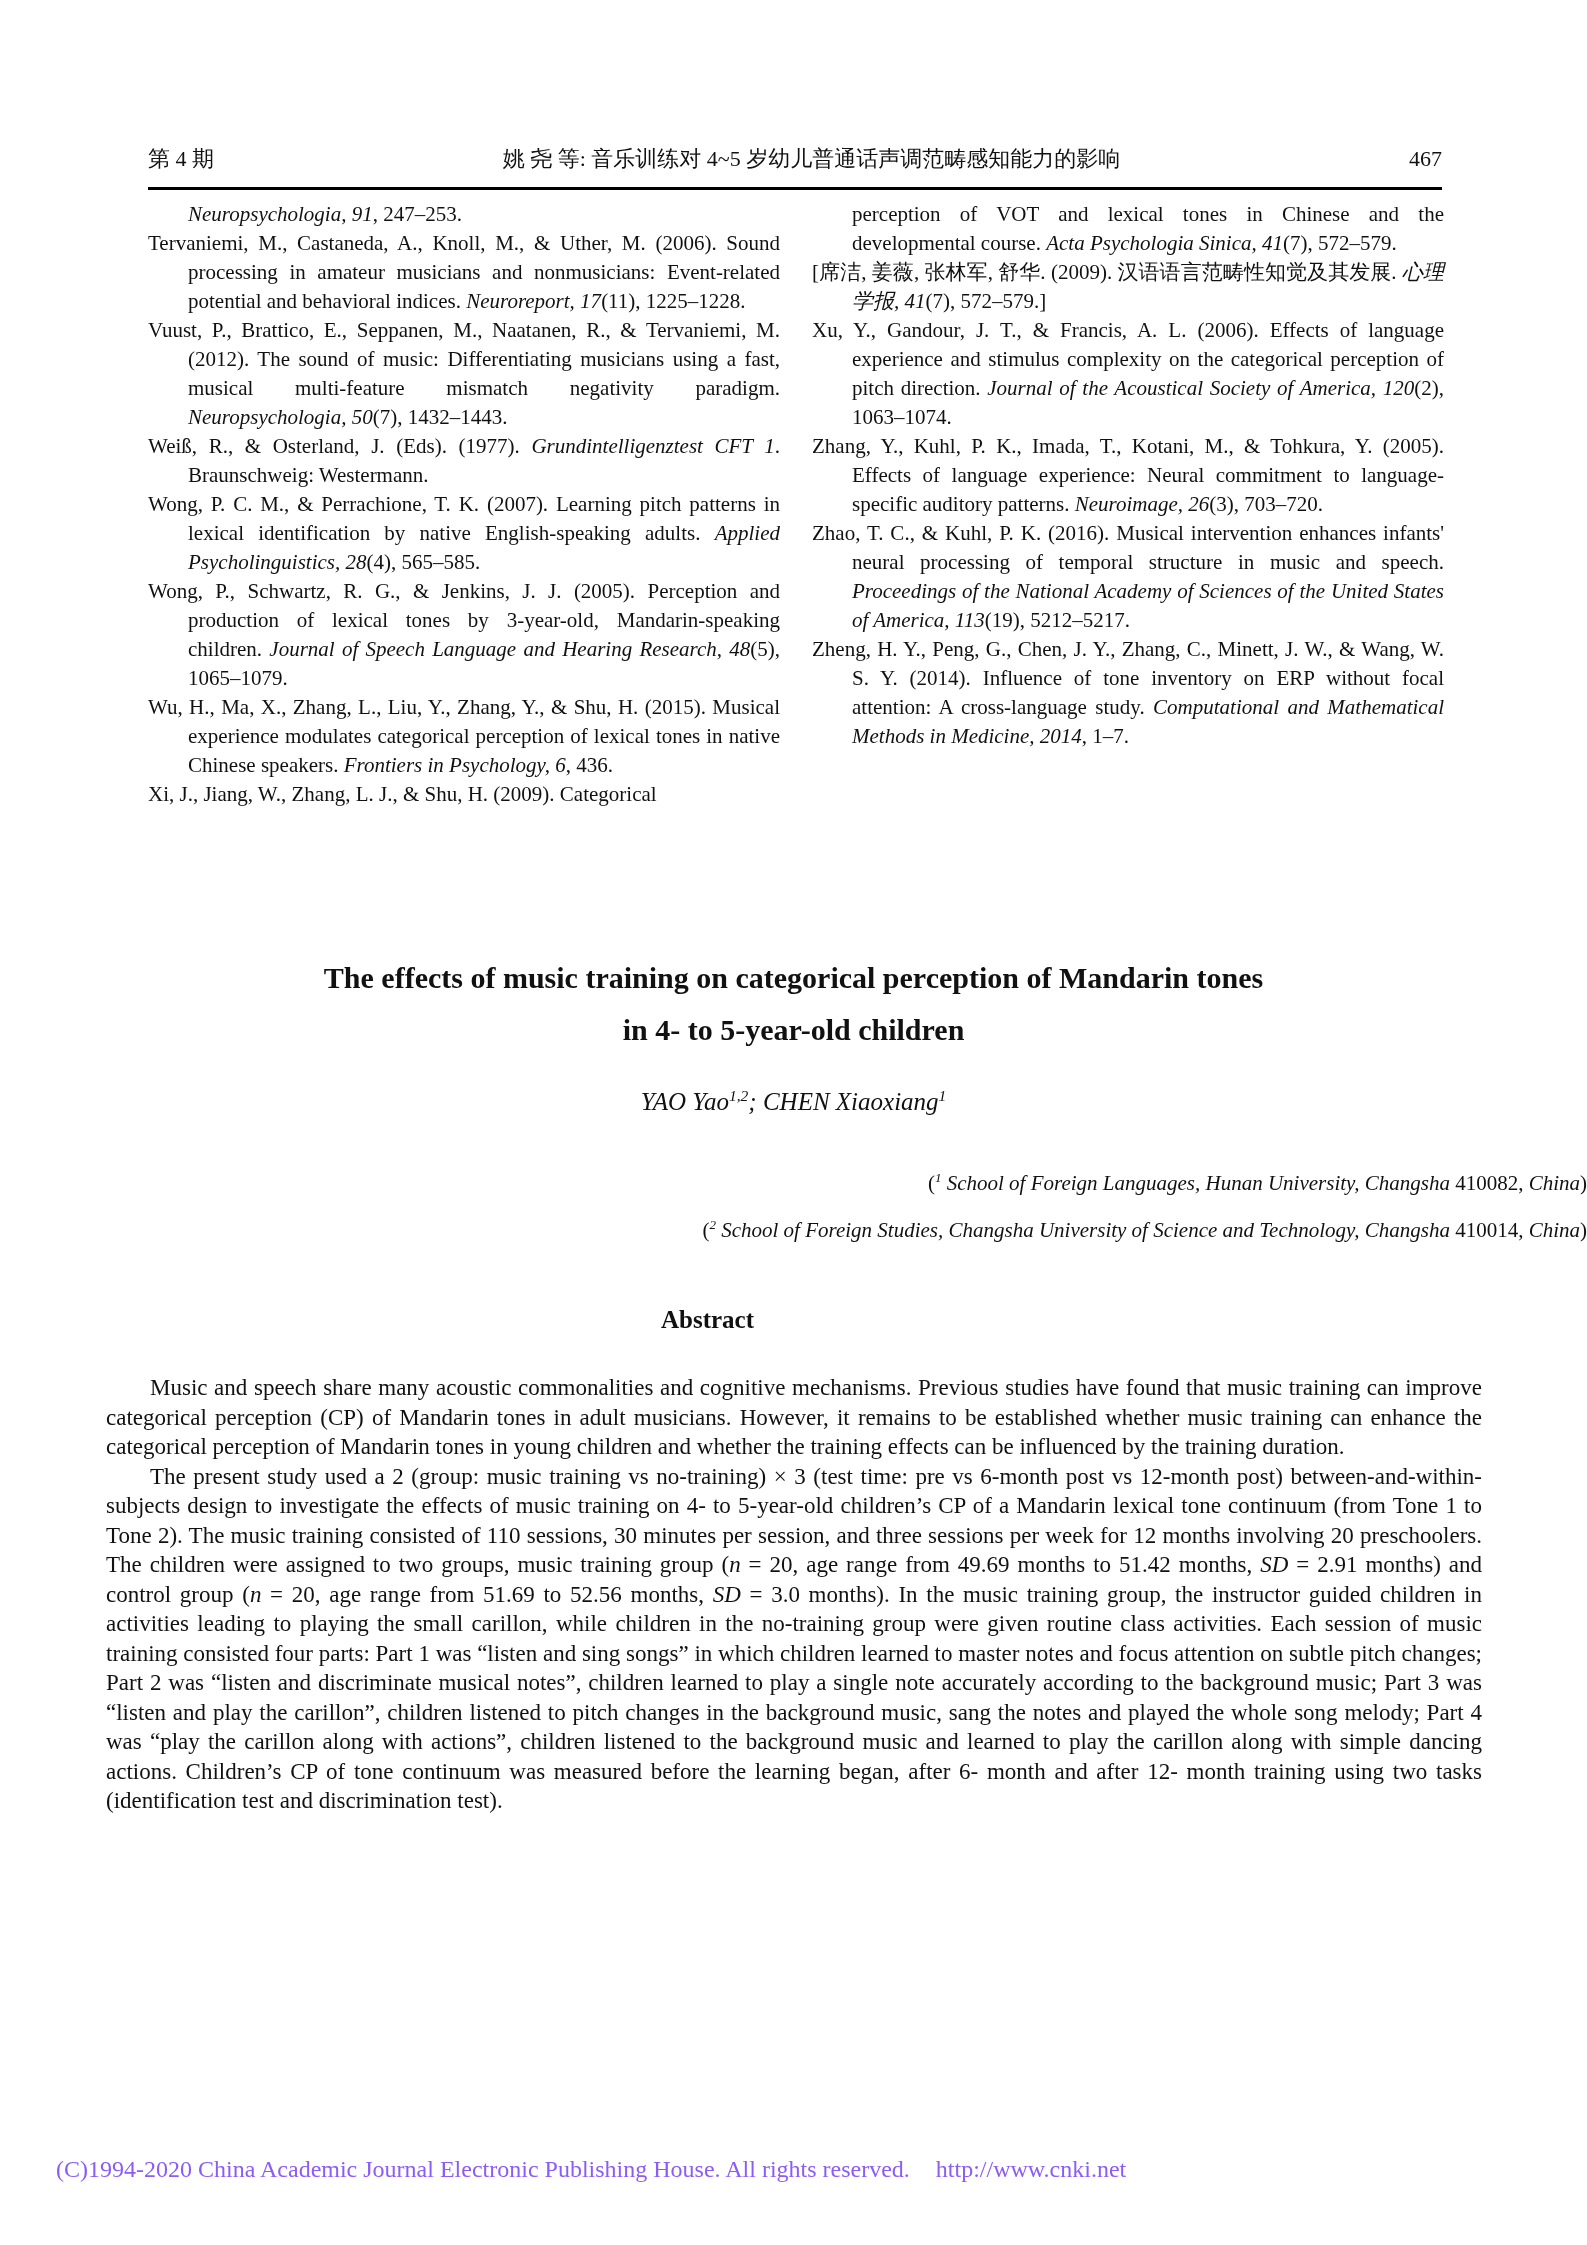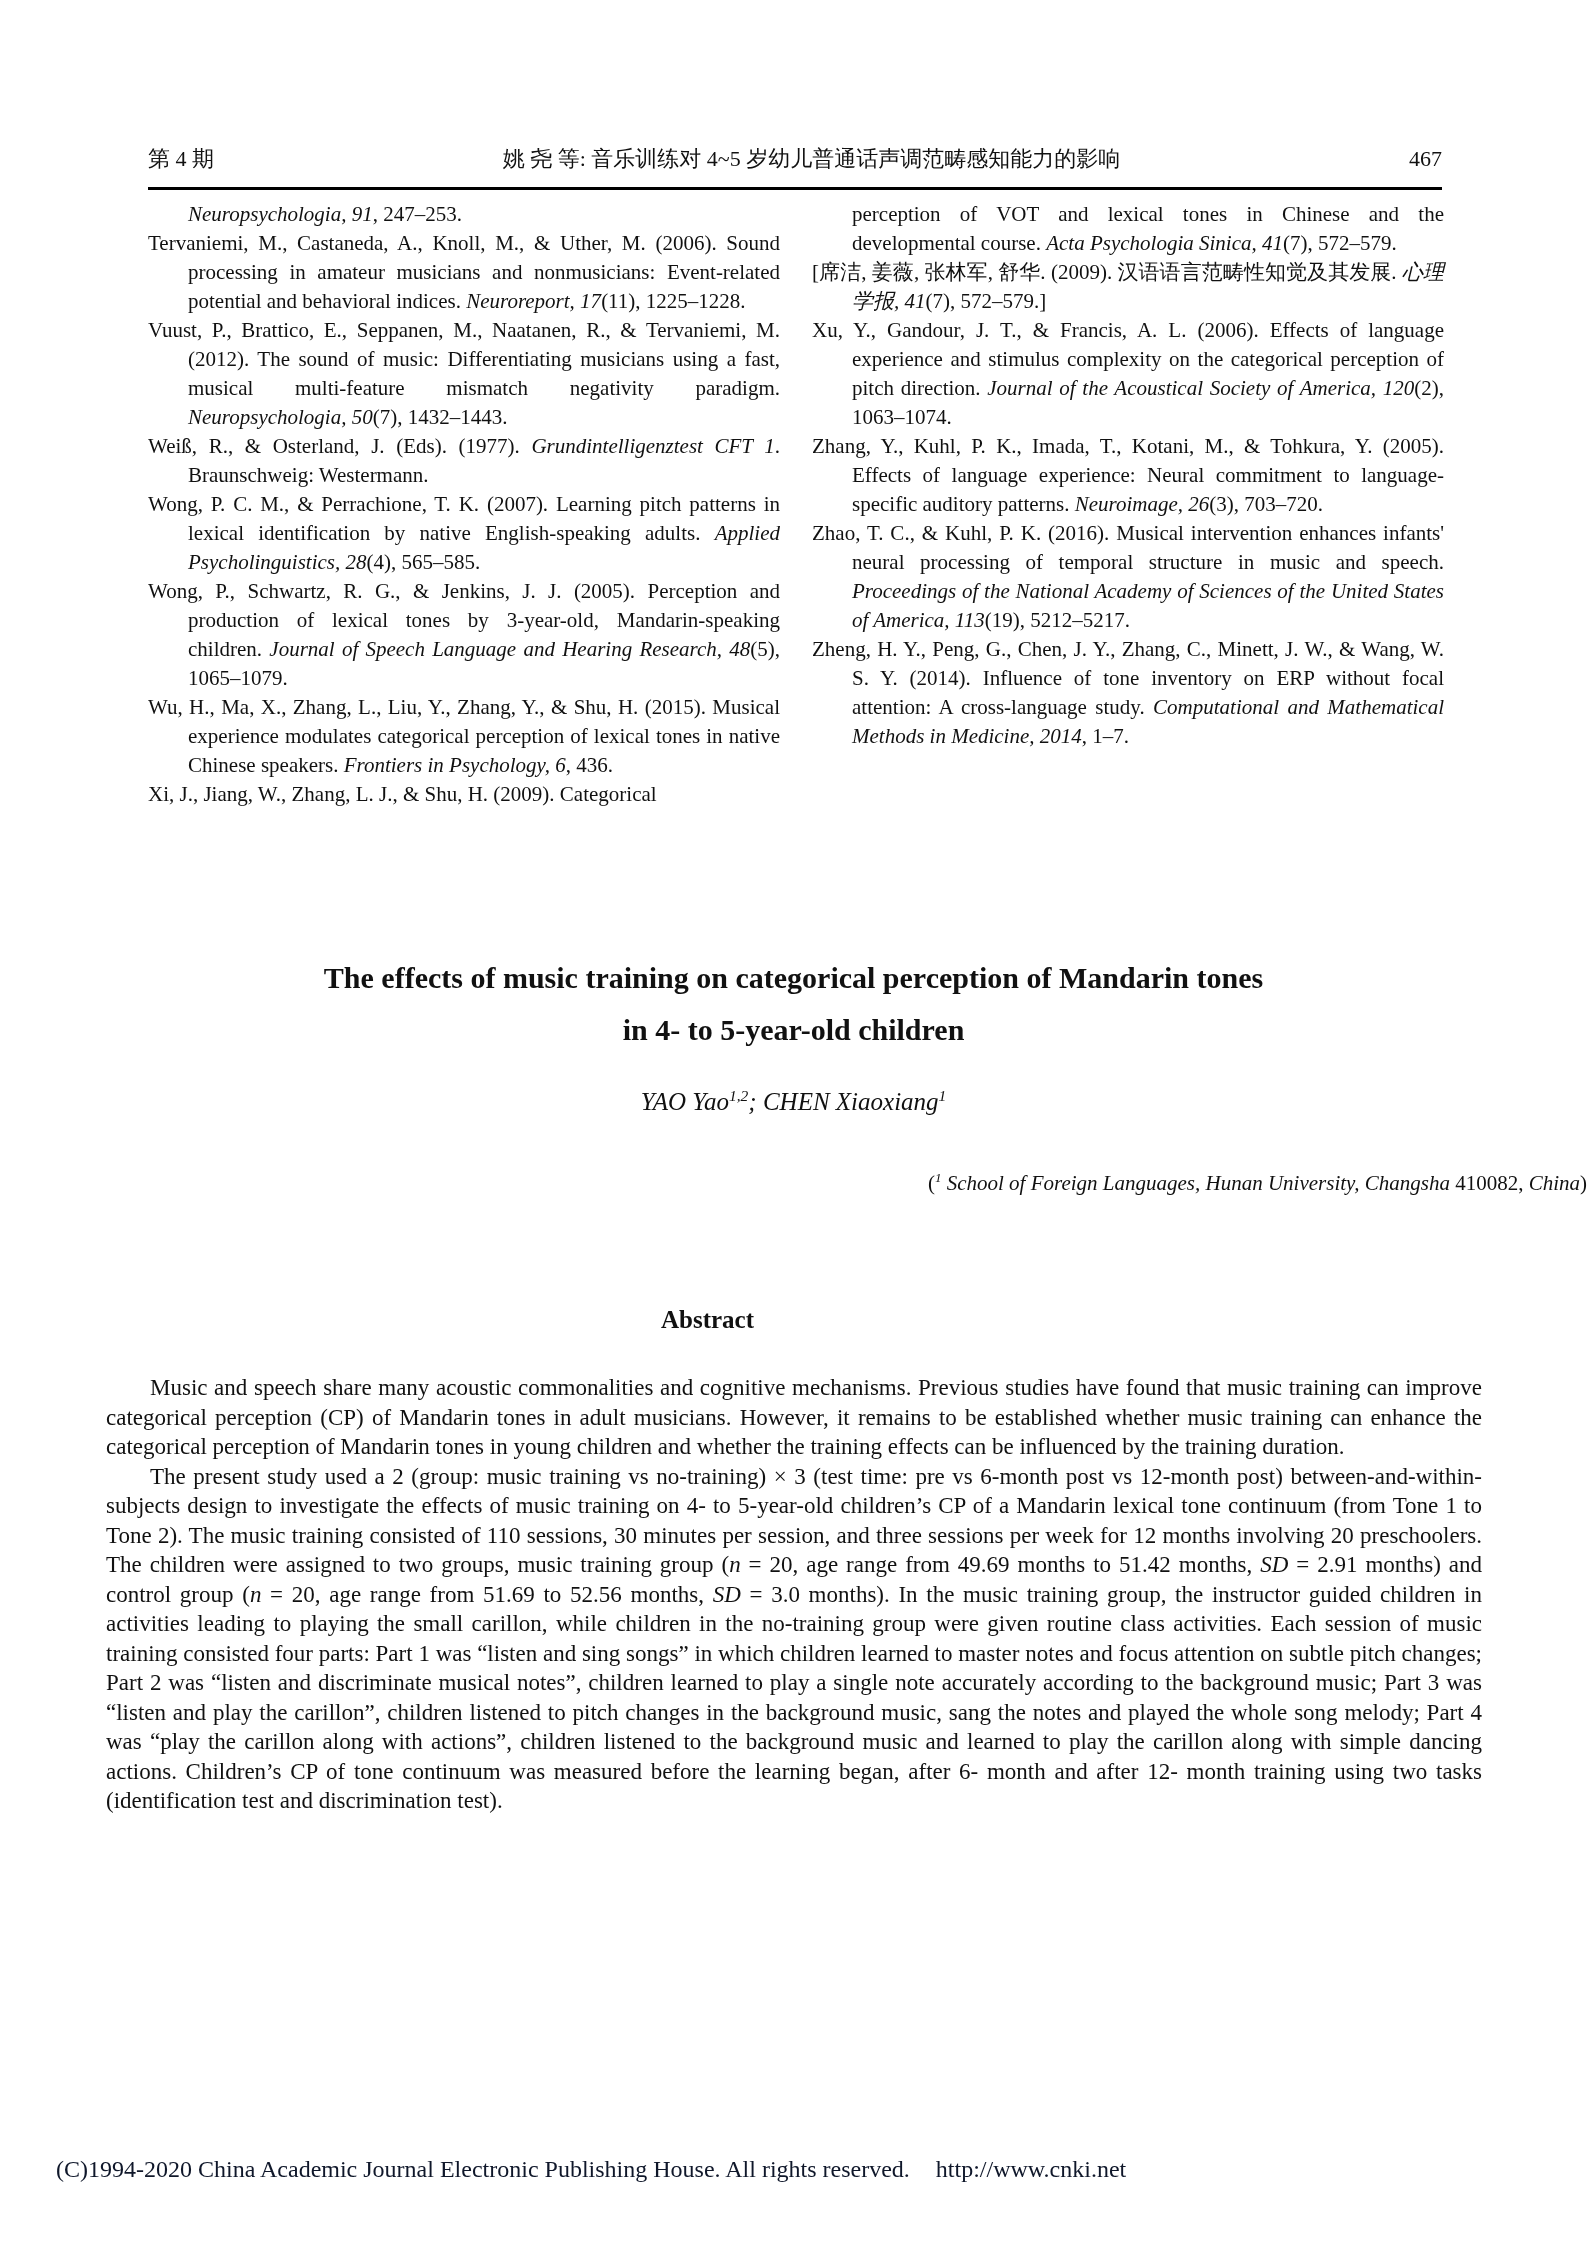--- a/index.html
+++ b/index.html
@@ -92,21 +92,21 @@
     line-height:29.5px;
     text-align:justify;
   }
   .abs-p{margin:0;text-indent:44px;}
   
   .footer{
     position:absolute;
     left:56px; top:2156px;
     width:1480px;
     font-size:24px;
-    color:#0f172a;
+    color:#8b5cf6;
     white-space:nowrap;
   }
   .footer .url{margin-left:26px;}
 </style>
 </head>
 <body>
 
 <div class="page">
 
   <div class="hdr">
@@ -139,20 +139,21 @@
 
   <div class="title">
     <div>The effects of music training on categorical perception of Mandarin tones</div>
     <div>in 4- to 5-year-old children</div>
   </div>
 
   <div class="authors"><span>YAO Yao</span><sup>1,2</sup><span>; CHEN Xiaoxiang</span><sup>1</sup></div>
 
   <div class="affils">
     <span class="line"><span>(</span><sup style="font-style: italic;">1</sup><em> School of Foreign Languages, Hunan University, Changsha</em><span> 410082, </span><em>China</em><span>)</span></span>
+    <span class="line"><span>(</span><sup style="font-style: italic;">2</sup><em> School of Foreign Studies, Changsha University of Science and Technology, Changsha</em><span> 410014, </span><em>China</em><span>)</span></span>
   </div>
 
   <div class="abs-head">Abstract</div>
 
   <div class="abs-body">
       <p class="abs-p"><span>Music and speech share many acoustic commonalities and cognitive mechanisms. Previous studies have found that music training can improve categorical perception (CP) of Mandarin tones in adult musicians. However, it remains to be established whether music training can enhance the categorical perception of Mandarin tones in young children and whether the training effects can be influenced by the training duration.</span></p>
       <p class="abs-p"><span>The present study used a 2 (group: music training vs no-training) × 3 (test time: pre vs 6-month post vs 12-month post) between-and-within-subjects design to investigate the effects of music training on 4- to 5-year-old children’s CP of a Mandarin lexical tone continuum (from Tone 1 to Tone 2). The music training consisted of 110 sessions, 30 minutes per session, and three sessions per week for 12 months involving 20 preschoolers. The children were assigned to two groups, music training group (</span><em>n</em><span> = 20, age range from 49.69 months to 51.42 months, </span><em>SD</em><span> = 2.91 months) and control group (</span><em>n</em><span> = 20, age range from 51.69 to 52.56 months, </span><em>SD</em><span> = 3.0 months). In the music training group, the instructor guided children in activities leading to playing the small carillon, while children in the no-training group were given routine class activities. Each session of music training consisted four parts: Part 1 was “listen and sing songs” in which children learned to master notes and focus attention on subtle pitch changes; Part 2 was “listen and discriminate musical notes”, children learned to play a single note accurately according to the background music; Part 3 was “listen and play the carillon”, children listened to pitch changes in the background music, sang the notes and played the whole song melody; Part 4 was “play the carillon along with actions”, children listened to the background music and learned to play the carillon along with simple dancing actions. Children’s CP of tone continuum was measured before the learning began, after 6- month and after 12- month training using two tasks (identification test and discrimination test).</span></p>
     </div>
 
   <div class="footer">

